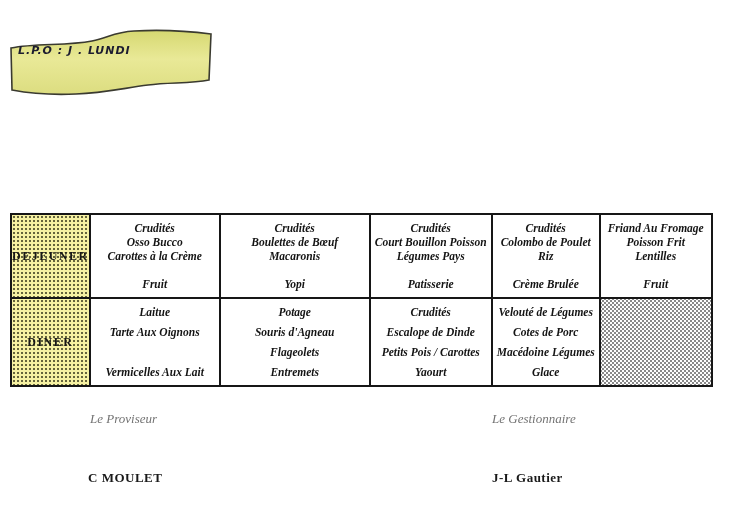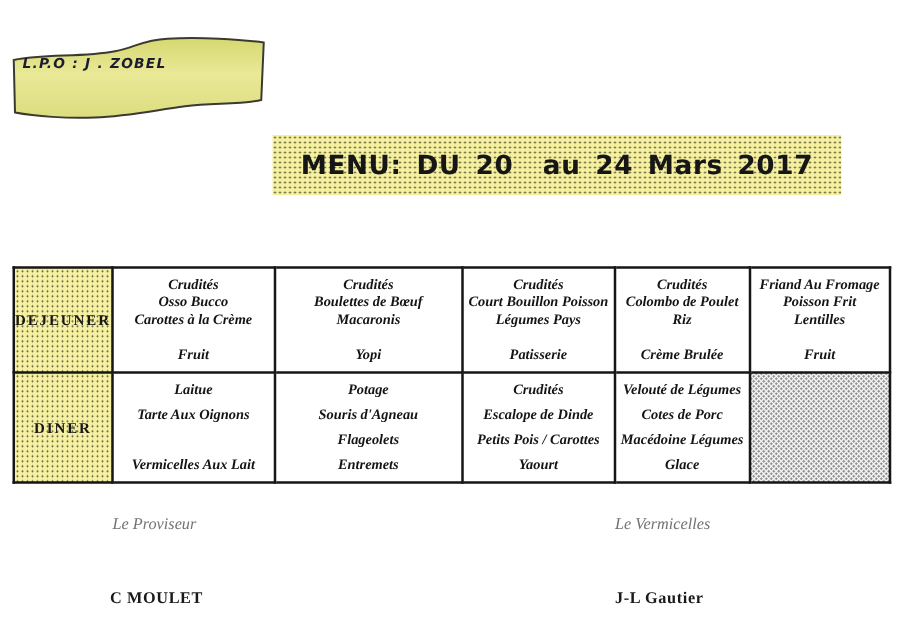--- a/index.html
+++ b/index.html
@@ -99,27 +99,24 @@
       <defs>
         <linearGradient id="rg" x1="0" y1="0" x2="0" y2="1">
           <stop offset="0" stop-color="#d6d871"></stop>
           <stop offset="0.45" stop-color="#e9e997"></stop>
           <stop offset="1" stop-color="#dcdd80"></stop>
         </linearGradient>
       </defs>
       <path d="M3,20 C28,15 58,18 84,13 C100,10 106,4 126,3 C152,1.5 184,3.5 203,6 L201,52 C182,56 162,54 140,57 C114,60.5 94,65 68,66 C46,67 20,65 4,62 Z" fill="url(#rg)" stroke="#3a3a30" stroke-width="1.6"></path>
     </svg>
     <div class="ribbon-text">
-      <div>L.P.O : J . ZOBEL</div>
+      <div>L.P.O : J . LUNDI</div>
     </div>
   </div>
 
-  <div class="banner">
-    <span class="banner-title">MENU: DU 20  au 24 Mars 2017</span>
-  </div>
 
 
   <table class="body-table">
     <colgroup>
         <col style="width:78px">
         <col style="width:130px">
         <col style="width:150px">
         <col style="width:122px">
         <col style="width:108px">
         <col style="width:112px">
@@ -139,16 +136,16 @@
       <td class="menu-cell dinner-cell">Potage<br>Souris d'Agneau<br>Flageolets<br>Entremets</td>
       <td class="menu-cell dinner-cell">Crudités<br>Escalope de Dinde<br>Petits Pois / Carottes<br>Yaourt</td>
       <td class="menu-cell dinner-cell">Velouté de Légumes<br>Cotes de Porc<br>Macédoine  Légumes<br>Glace</td>
       <td class="menu-cell dinner-cell hatched"></td>
     </tr>
   </tbody>
     </table>
 
   <div class="sig-title left">Le Proviseur</div>
   <div class="sig-name left">C MOULET</div>
-  <div class="sig-title right">Le Vermicelles</div>
+  <div class="sig-title right">Le Gestionnaire</div>
   <div class="sig-name right">J-L Gautier</div>
 
 </div>
 
 </body></html>

